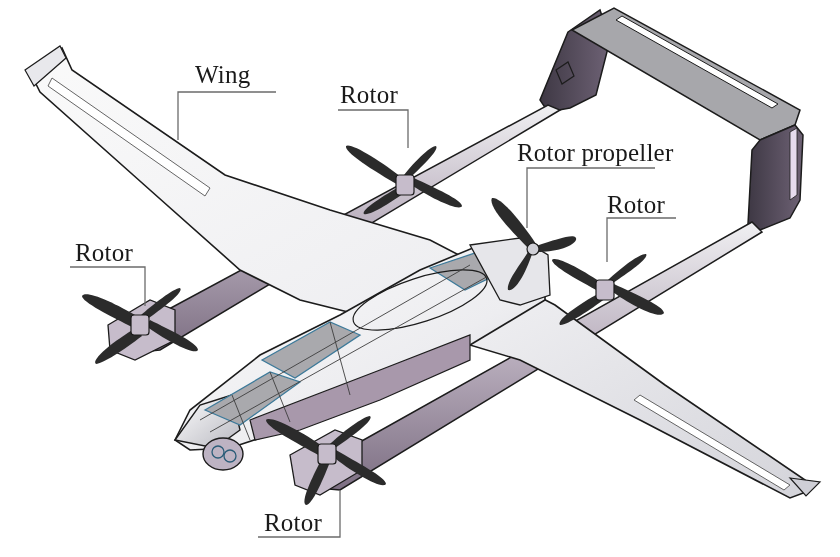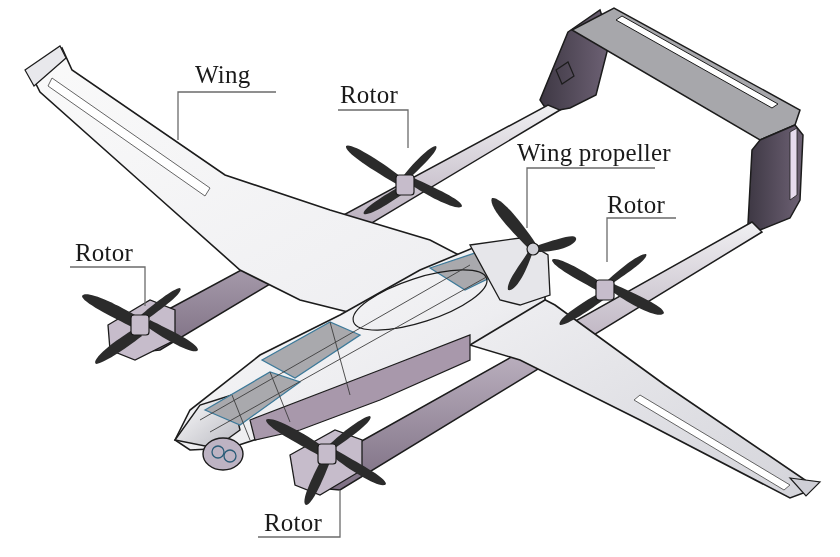--- a/index.html
+++ b/index.html
@@ -126,17 +126,17 @@
     <path d="M338,110 L408,110 L408,148"></path>
     <path d="M655,168 L527,168 L527,228"></path>
     <path d="M676,218 L607,218 L607,262"></path>
     <path d="M70,267 L145,267 L145,306"></path>
     <path d="M258,537 L340,537 L340,490"></path>
   </g>
 </svg>
 
 <span class="label" style="left:195px;top:62px;">Wing</span>
 <span class="label" style="left:340px;top:82px;">Rotor</span>
-<span class="label" style="left:517px;top:140px;">Wing propeller</span>
+<span class="label" style="left:517px;top:140px;">Rotor propeller</span>
 <span class="label" style="left:607px;top:192px;">Rotor</span>
 <span class="label" style="left:75px;top:240px;">Rotor</span>
 <span class="label" style="left:264px;top:510px;">Rotor</span>
 </div>
 
 </body></html>

